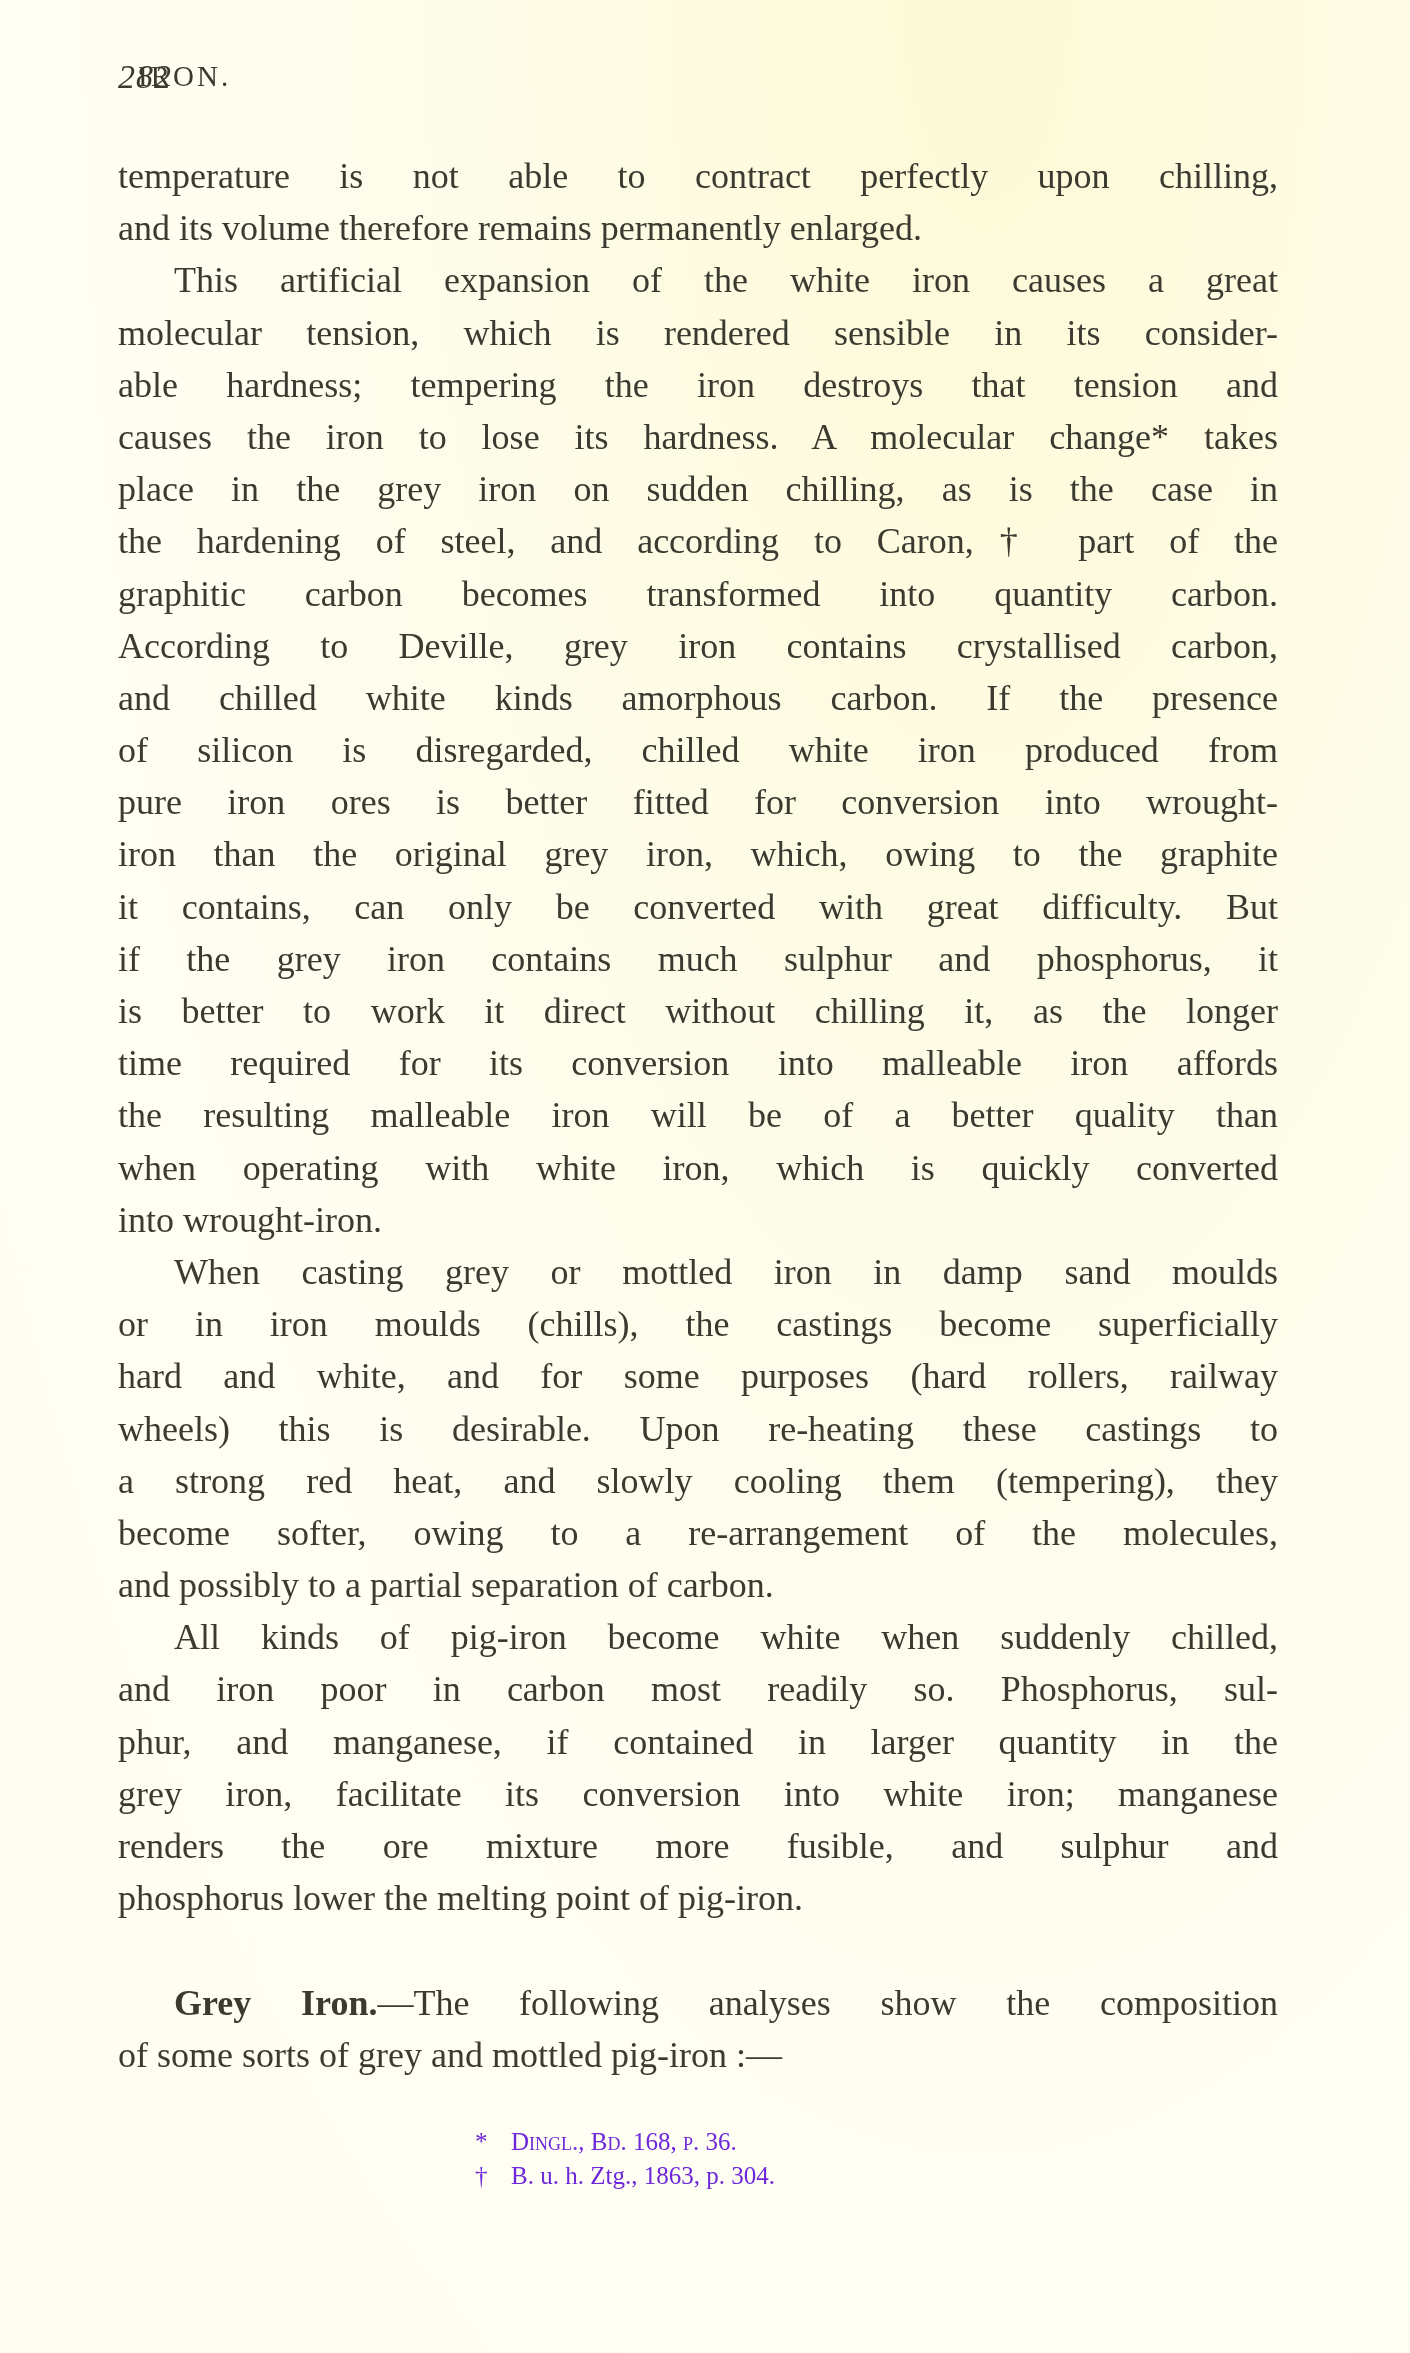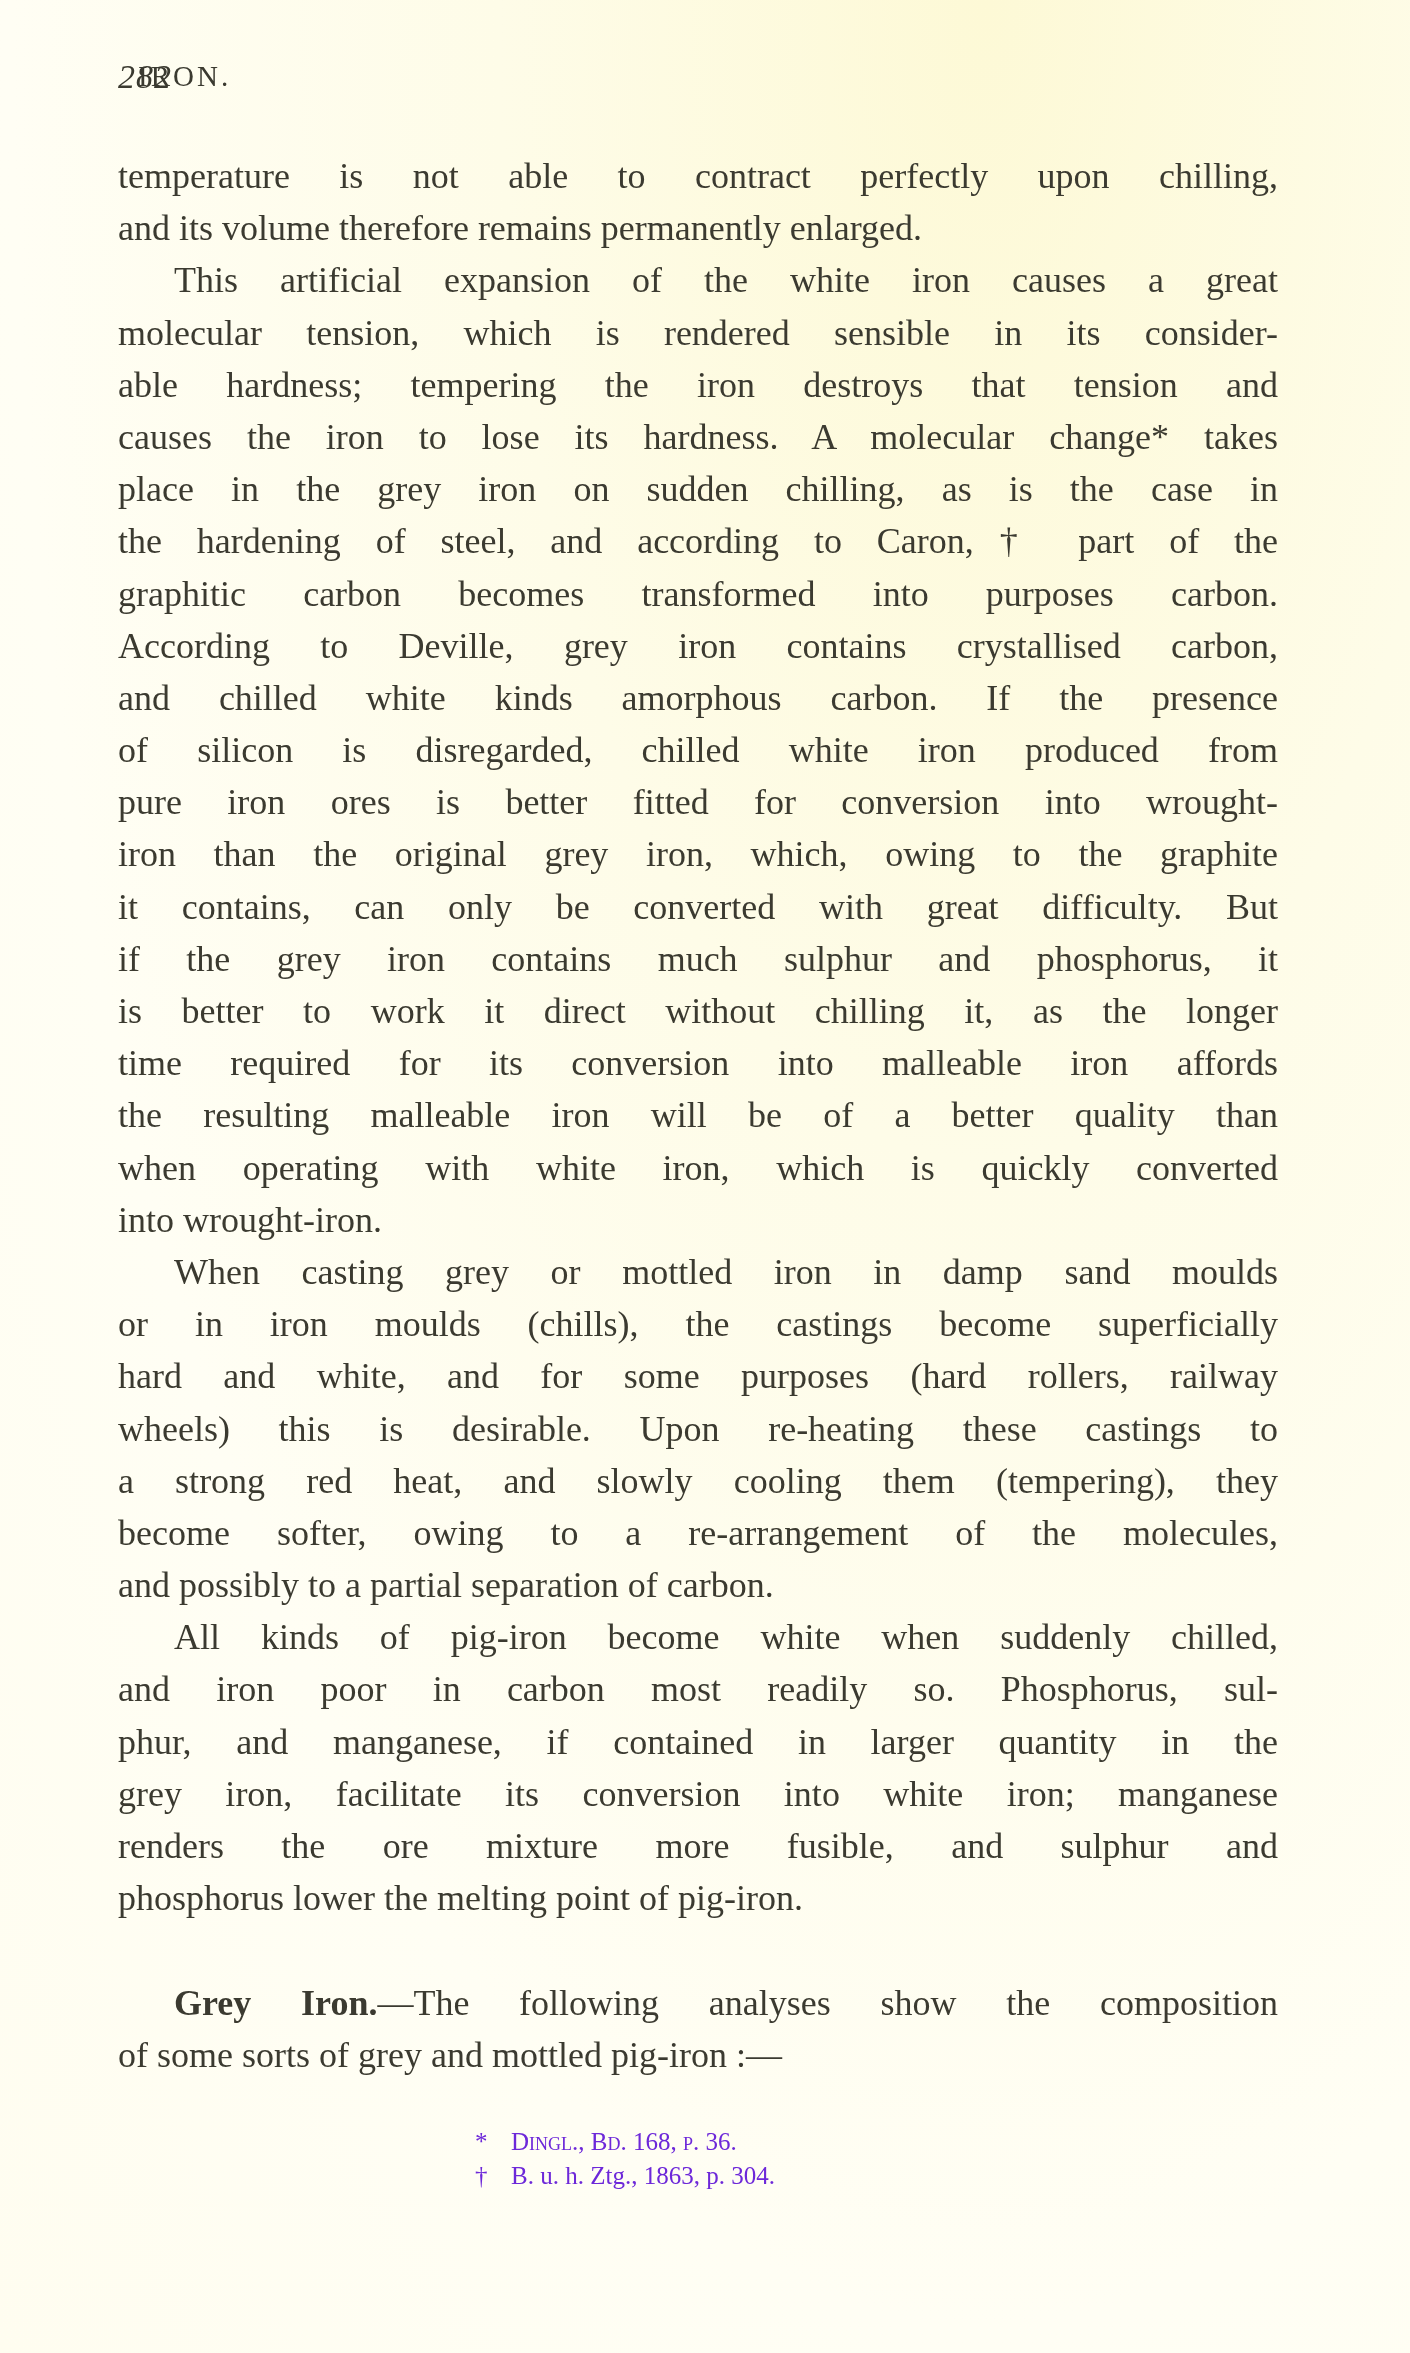--- a/index.html
+++ b/index.html
@@ -36,21 +36,21 @@
 
 <div class="body-text" id="body-text">
     <span class="line">temperature is not able to contract perfectly upon chilling,</span>
     <span class="line last">and its volume therefore remains permanently enlarged.</span>
     <span class="line indent">This artificial expansion of the white iron causes a great</span>
     <span class="line">molecular tension, which is rendered sensible in its consider-</span>
     <span class="line">able hardness; tempering the iron destroys that tension and</span>
     <span class="line">causes the iron to lose its hardness. A molecular change* takes</span>
     <span class="line">place in the grey iron on sudden chilling, as is the case in</span>
     <span class="line">the hardening of steel, and according to Caron,† part of the</span>
-    <span class="line">graphitic carbon becomes transformed into purposes carbon.</span>
+    <span class="line">graphitic carbon becomes transformed into quantity carbon.</span>
     <span class="line">According to Deville, grey iron contains crystallised carbon,</span>
     <span class="line">and chilled white kinds amorphous carbon. If the presence</span>
     <span class="line">of silicon is disregarded, chilled white iron produced from</span>
     <span class="line">pure iron ores is better fitted for conversion into wrought-</span>
     <span class="line">iron than the original grey iron, which, owing to the graphite</span>
     <span class="line">it contains, can only be converted with great difficulty. But</span>
     <span class="line">if the grey iron contains much sulphur and phosphorus, it</span>
     <span class="line">is better to work it direct without chilling it, as the longer</span>
     <span class="line">time required for its conversion into malleable iron affords</span>
     <span class="line">the resulting malleable iron will be of a better quality than</span>

